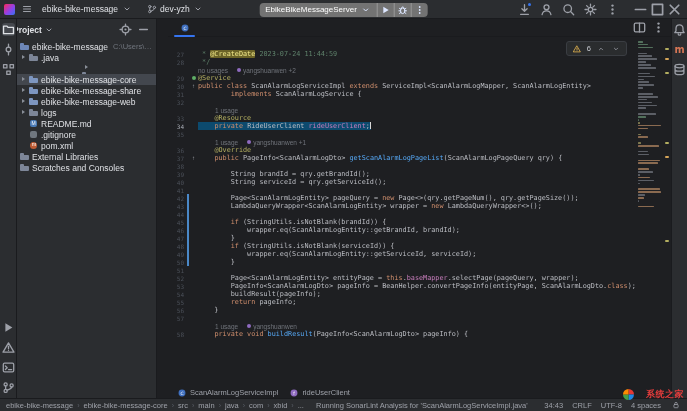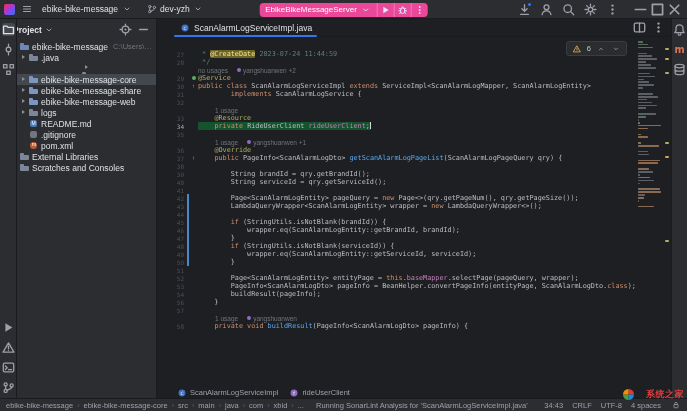--- a/index.html
+++ b/index.html
@@ -9,21 +9,21 @@
 
 .titlebar{position:absolute;top:0;left:0;right:0;height:19px;background:#2b2d30;
   border-bottom:1px solid #1a1b1e;display:flex;align-items:center;padding:0 4px;gap:6px;z-index:10}
 .logo{width:11px;height:11px;border-radius:2px;flex:none;
   background:linear-gradient(135deg,#fe2857,#8f41e9 55%,#3574f0)}
 .widget{display:flex;align-items:center;gap:3px;padding:1px 4px;border-radius:3px;font-size:8.5px;color:#dfe1e5}
 .ic{display:inline-flex;align-items:center;justify-content:center;width:11px;height:11px;color:#9da0a8;flex:none}
 .ic svg{width:10px;height:10px}
 .ic9 svg{width:8px;height:8px}
 .runw{position:absolute;left:50%;top:2.5px;transform:translateX(-50%);display:flex;align-items:center;
-  height:14px;background:#ec4899;border-radius:4px;color:#fff}
+  height:14px;background:#737373;border-radius:4px;color:#fff}
 .runpill{display:flex;align-items:center;gap:3px;padding:0 6px;font-size:8px;height:14px}
 .runpill .ic,.runbtn .ic{color:#dce6ff}
 .runbtn{width:17px;height:14px;display:flex;align-items:center;justify-content:center;
   border-left:1px solid rgba(255,255,255,.28)}
 .tb-right{margin-left:auto;display:flex;align-items:center;gap:9px}
 .tbicon{width:13px;height:13px;display:flex;align-items:center;justify-content:center;color:#9da0a8;position:relative}
 .tbicon.hasdot::after{content:"";position:absolute;right:0;top:0;width:3px;height:3px;border-radius:50%;background:#3574f0}
 .winctl{display:flex;margin-left:4px}
 .wbtn{width:17px;height:19px;display:flex;align-items:center;justify-content:center;color:#9da0a8}
 
@@ -69,21 +69,21 @@
 .tabbar .tbicon{margin-right:6px}
 .codewrap{position:absolute;top:18px;left:0;right:36px;bottom:11px;overflow:hidden;padding-top:13px}
 .ln{display:flex;height:8px;align-items:center}
 .num{width:19px;text-align:right;color:#4b5059;font-size:6px;font-family:"DejaVu Sans Mono",monospace;flex:none;padding-right:3px}
 .numact{color:#a9adb6}
 .chgbar{width:2px;height:8px;flex:none}
 .chgmod{background:#4a88c7}
 .gic{width:9px;flex:none;display:flex;justify-content:center;align-items:center;font-size:6px;color:#9da0a8}
 .gdot{width:4px;height:4px;border-radius:50%;background:#5fad65;display:inline-block}
 .code{font-family:"DejaVu Sans Mono",monospace;font-size:6.8px;line-height:8px;white-space:pre}
-.selbg{background:#14532d}
+.selbg{background:#0c4a6e}
 .caret{display:inline-block;width:1px;height:7px;background:#d8d8d8;vertical-align:-1px}
 .inlaytxt{color:#70747b;font-size:6.5px}
 .author{color:#70747b;font-size:6.5px;margin-left:9px;display:inline-flex;align-items:center;gap:2px}
 .author::before{content:"";width:4px;height:4px;border-radius:50%;background:#8f6bc0;display:inline-block}
 .tk-d{color:#bcbec4}.tk-k{color:#cf8e6d}.tk-a{color:#b3ae60}.tk-c{color:#5f826b}
 .tk-f{color:#c77dbb}.tk-m{color:#56a8f5}
 .tk-hl{color:#f2e98b;background:#6b6327;border-radius:1px}
 .inspect{position:absolute;top:4px;right:44px;display:flex;align-items:center;gap:4px;
   background:rgba(43,45,48,.9);border:1px solid #3a3d42;border-radius:3px;padding:1px 5px;font-size:7.5px;color:#c8cbd2;z-index:3}
 .minimap{position:absolute;top:22px;right:9px;width:25px;height:185px;overflow:hidden;z-index:2}
@@ -370,21 +370,20 @@
 
   <div class="editor">
     <div class="tabbar">
       <div class="tab active">
         <span class="ic ic9">
             <svg viewBox="0 0 10 10">
               <circle cx="5" cy="5" r="4.3" fill="#3f6fbf"></circle>
               <text x="5" y="7.2" font-size="5.5" text-anchor="middle" fill="#fff" font-family="DejaVu Sans">C</text>
             </svg>
           </span>
-        <span>ScanAlarmLogServiceImpl.java</span>
       </div>
       <span class="sp"></span>
       <span class="tbicon">
           <svg viewBox="0 0 10 10">
             <rect x="1" y="1.6" width="8" height="6.8" rx="1" stroke="currentColor" stroke-width="1" fill="none" stroke-linecap="round" stroke-linejoin="round"></rect>
             <path d="M5 1.6v6.8" stroke="currentColor" stroke-width="1" fill="none" stroke-linecap="round" stroke-linejoin="round"></path>
           </svg>
         </span>
       <span class="tbicon">
           <svg viewBox="0 0 10 10">
@@ -599,20 +598,26 @@
           <span class="num">53</span>
           <span class="chgbar"></span>
           <span class="gic"></span>
           <span class="code"><span class="tk-d">        PageInfo&lt;ScanAlarmLogDto&gt; pageInfo = BeanHelper.convertPageInfo(entityPage, ScanAlarmLogDto.</span><span class="tk-k">class</span><span class="tk-d">);</span></span>
         </div>
         <div class="ln">
           <span class="num">54</span>
           <span class="chgbar"></span>
           <span class="gic"></span>
           <span class="code"><span class="tk-d">        buildResult(pageInfo);</span></span>
+        </div>
+        <div class="ln">
+          <span class="num">55</span>
+          <span class="chgbar"></span>
+          <span class="gic"></span>
+          <span class="code"><span class="tk-d">        </span><span class="tk-k">return</span><span class="tk-d"> pageInfo;</span></span>
         </div>
         <div class="ln">
           <span class="num">56</span>
           <span class="chgbar"></span>
           <span class="gic"></span>
           <span class="code"><span class="tk-d">    }</span></span>
         </div>
         <div class="ln">
           <span class="num">57</span>
           <span class="chgbar"></span>

